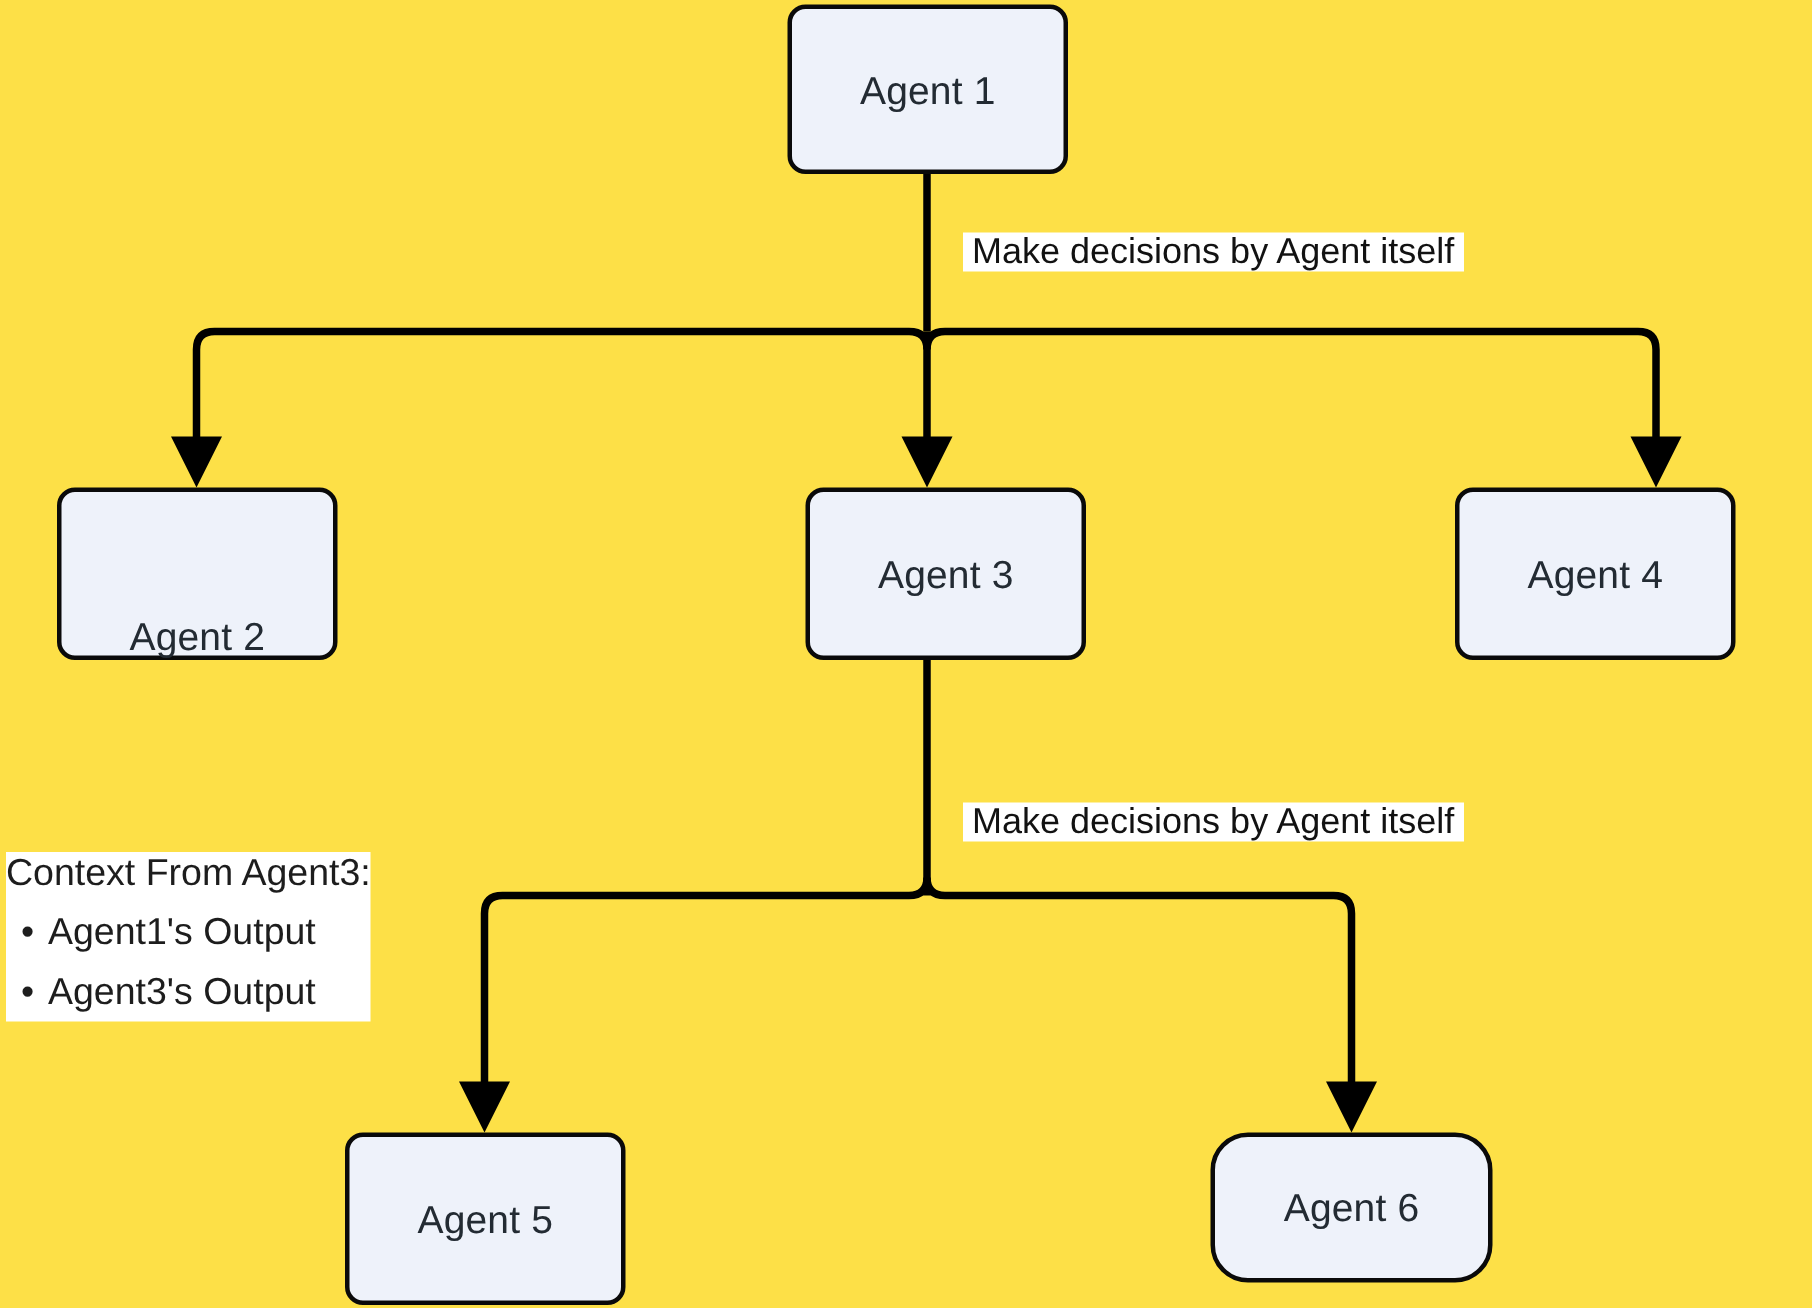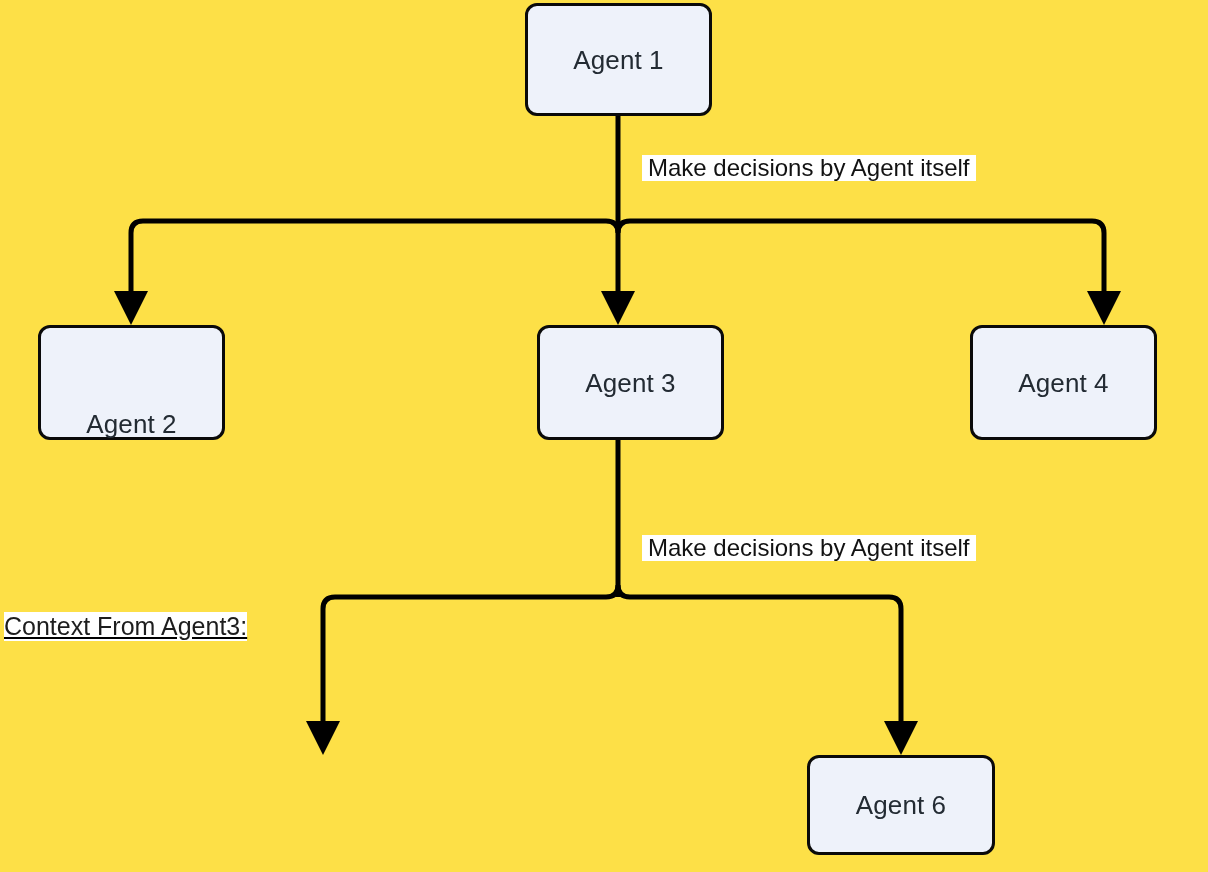--- a/index.html
+++ b/index.html
@@ -53,24 +53,23 @@
     background: #ffffff;
     padding: 0 6px;
     z-index: 3;
   }
   #edge-label-1 { left: 642px; top: 155px; }
   #edge-label-2 { left: 642px; top: 535px; }
 
   #context-block {
     position: absolute;
     left: 4px;
-    top: 612px;
+    top: 568px;
     z-index: 3;
     background: #ffffff;
-    text-decoration: underline;
   }
   .context-title {
     font-size: 25px;
     color: #1d1d1d;
     line-height: 1.15;
     white-space: nowrap;
   }
   .context-list {
     margin: 4px 0 0 0;
     padding: 0;
@@ -131,26 +130,33 @@
   </div>
 
   <div class="node" style="left:525px; top:325px; width:187px; height:115px;margin-left:12px;">
     <span class="node-label">Agent 3</span>
   </div>
 
   <div class="node" style="left:970px; top:325px; width:187px; height:115px;">
     <span class="node-label">Agent 4</span>
   </div>
 
+  <div class="node" style="left:230px; top:755px; width:187px; height:115px;">
+    <span class="node-label">Agent 5</span>
+  </div>
 
-  <div class="node" style="left:807px; top:755px; width:188px; height:100px;">
+  <div class="node" style="left:807px; top:755px; width:188px; height:100px;border-radius:25px;">
     <span class="node-label">Agent 6</span>
   </div>
 
   <div class="edge-label" id="edge-label-1">Make decisions by Agent itself</div>
 
   <div class="edge-label" id="edge-label-2">Make decisions by Agent itself</div>
 
   <div id="context-block">
     <div class="context-title">Context From Agent3:</div>
+    <ul class="context-list">
+      <li class="context-item">Agent1's Output</li>
+      <li class="context-item">Agent3's Output</li>
+    </ul>
   </div>
 
 </div>
 
 </body></html>

